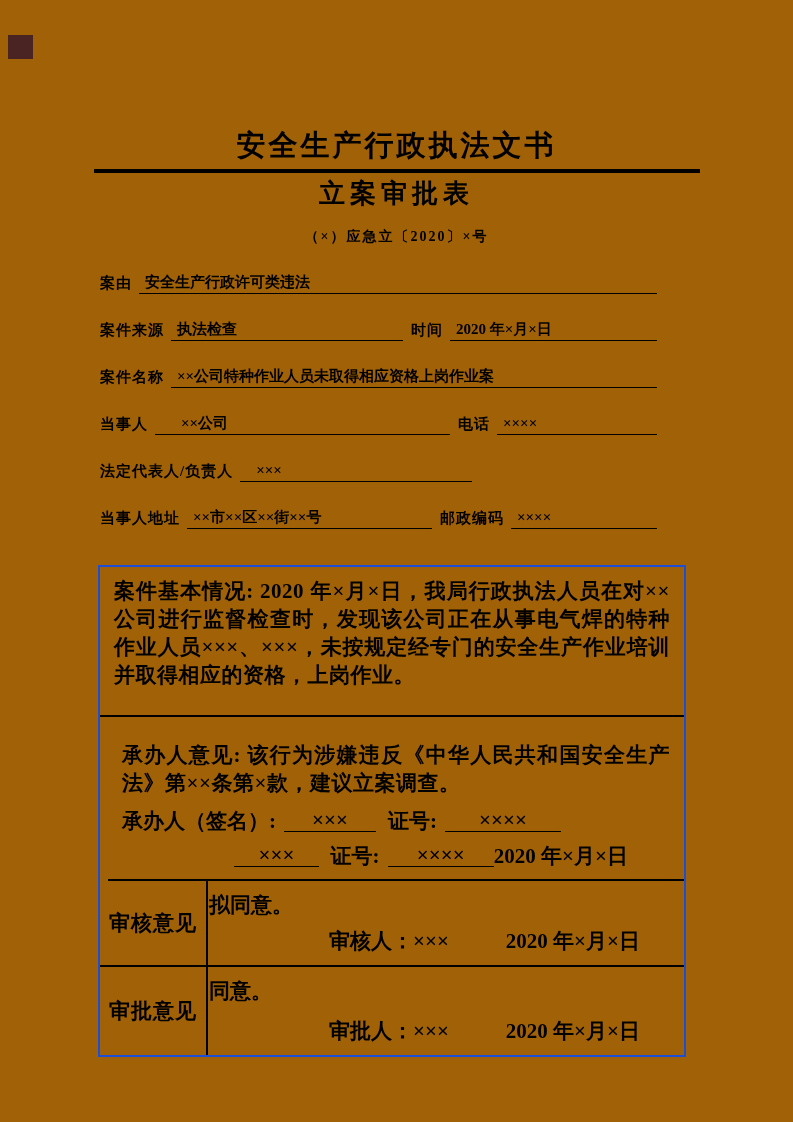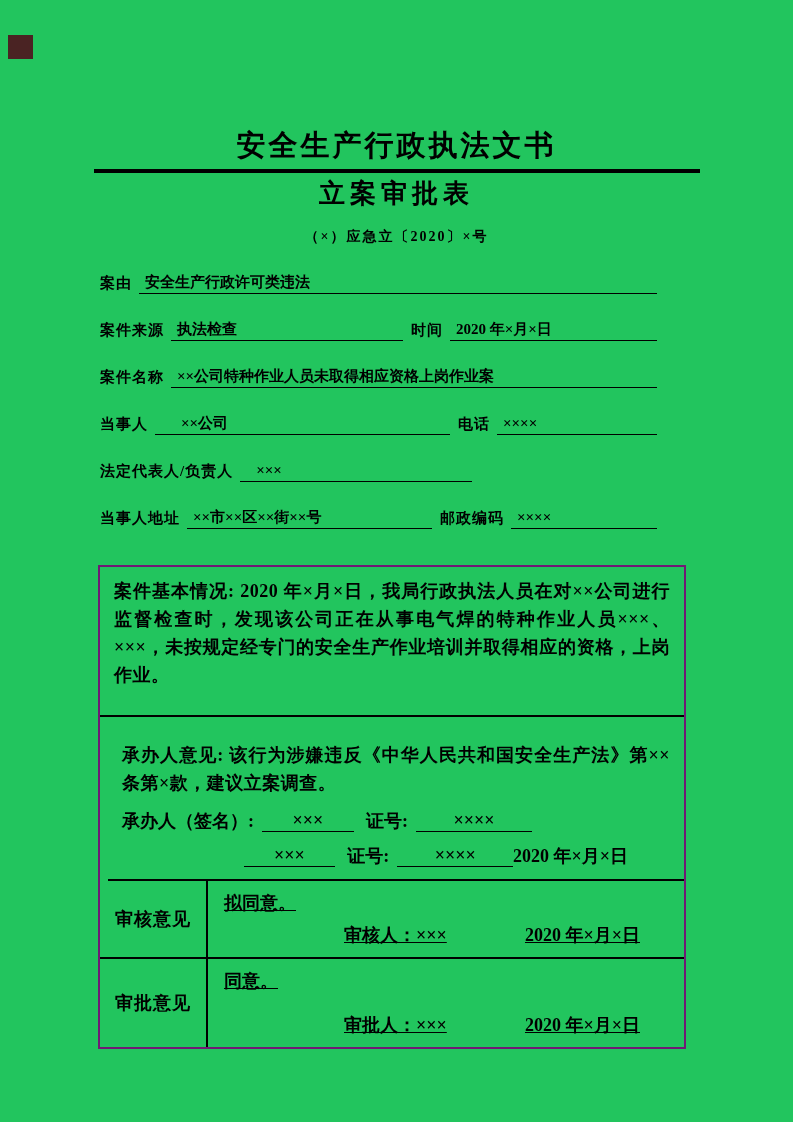--- a/index.html
+++ b/index.html
@@ -2,21 +2,21 @@
 <html><head>
 <meta charset="utf-8">
 <style>
   * { box-sizing: border-box; }
   html, body { margin: 0; padding: 0; background: #ffffff; }
   .page {
     position: relative;
     width: 793px;
     height: 1122px;
     margin: 0 auto;
-    background: #22c55e;
+    background: #a16207;
     color: #000;
     font-family: "Liberation Serif", "DejaVu Serif", serif;
     font-weight: bold;
     overflow: hidden;
   }
   .corner-mark {
     position: absolute;
     left: 8px;
     top: 35px;
     width: 25px;
@@ -69,22 +69,22 @@
   .grow { flex: 1 1 auto; }
   .tcenter { text-align: left; }
   .w255 { width: 232px; }
   .w165 { width: 160px; }
   .w235 { width: 232px; }
   .w150 { width: 146px; }
   .mleft { margin-left: 8px; }
 
   .big-box {
     margin: 36px 107px 0 98px;
-    border: 2px solid #701a75;
-    font-size: 18px;
+    border: 2px solid #1d4ed8;
+    font-size: 21px;
   }
   .sec-basic {
     min-height: 150px;
     padding: 10px 14px 10px 14px;
     border-bottom: 2px solid #000;
   }
   .sec-basic p, .sec-handler p {
     margin: 0;
     line-height: 28px;
     text-align: justify;
@@ -129,25 +129,24 @@
     width: 108px;
     border-right: 2px solid #000;
     display: flex;
     align-items: center;
     justify-content: center;
     letter-spacing: 1px;
     text-align: center;
   }
   .cell-body {
     flex: 1 1 auto;
-    padding: 10px 0 10px 16px;
+    padding: 10px 0 10px 1px;
     display: flex;
     flex-direction: column;
     justify-content: space-between;
-    text-decoration: underline;
   }
   .row-review .cell-body { min-height: 72px; }
   .row-approval .cell-body { min-height: 88px; border-radius: 11px; }
   .sign-line {
     display: flex;
     white-space: nowrap;
     margin-top: 8px;
   }
   .sign-person { margin-left: 120px; }
   .sign-date { margin-left: auto; margin-right: 44px; }

